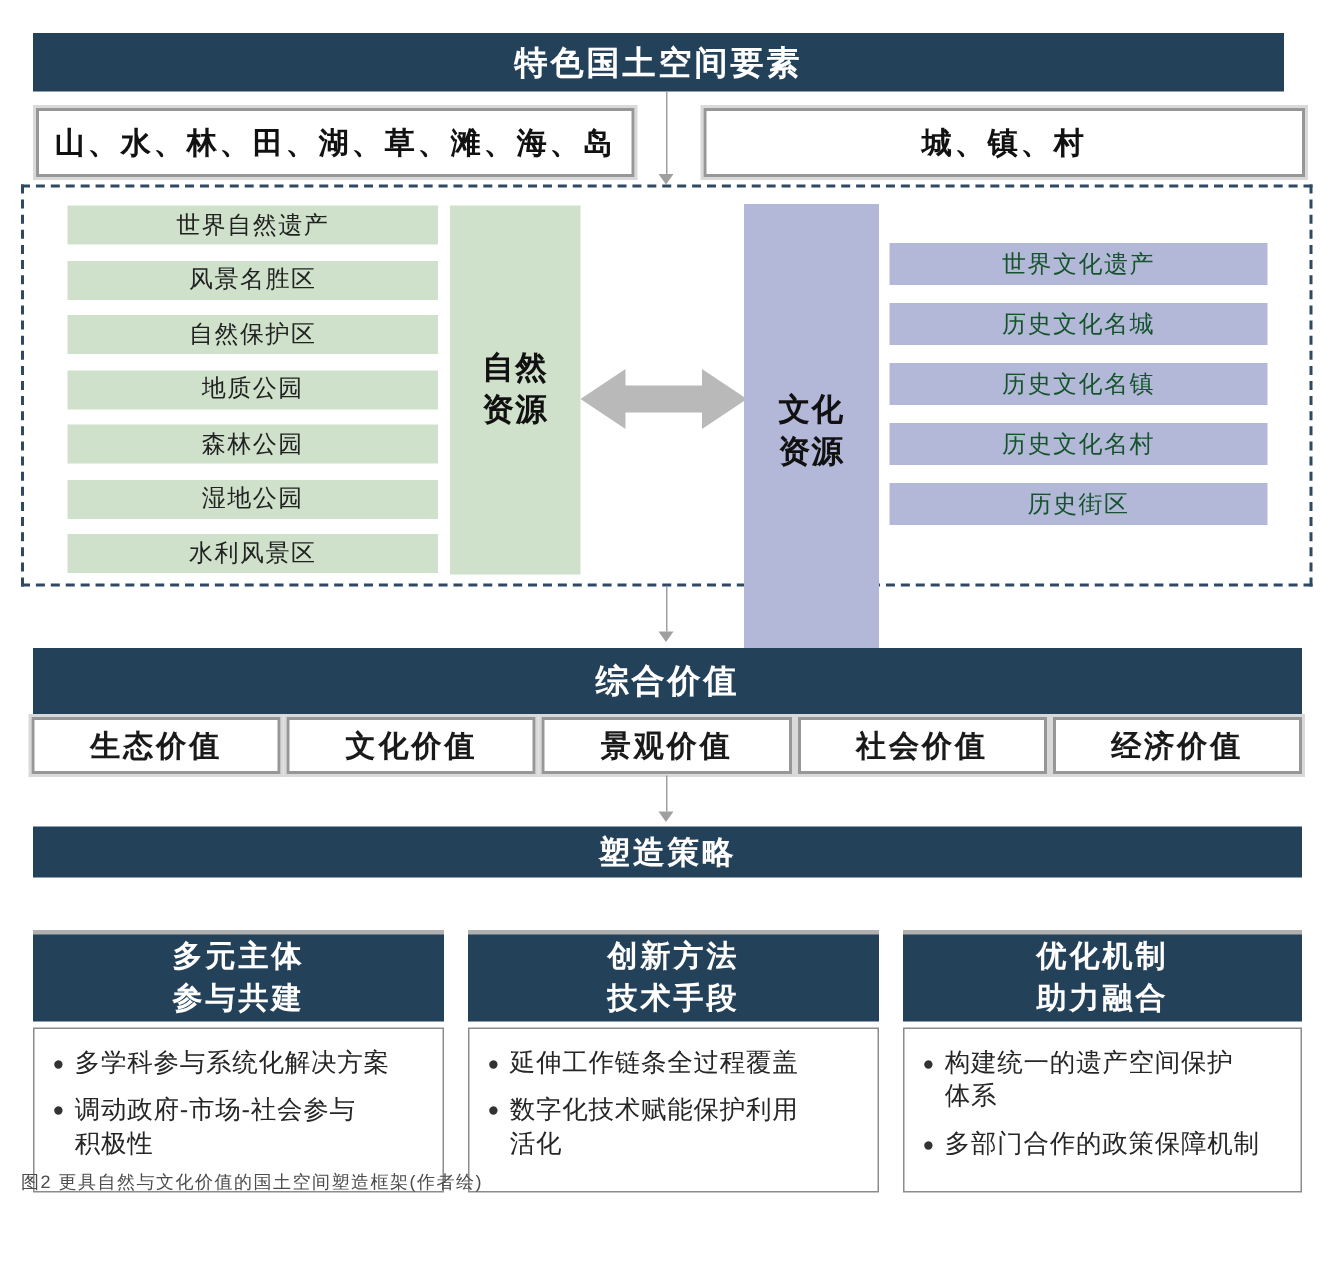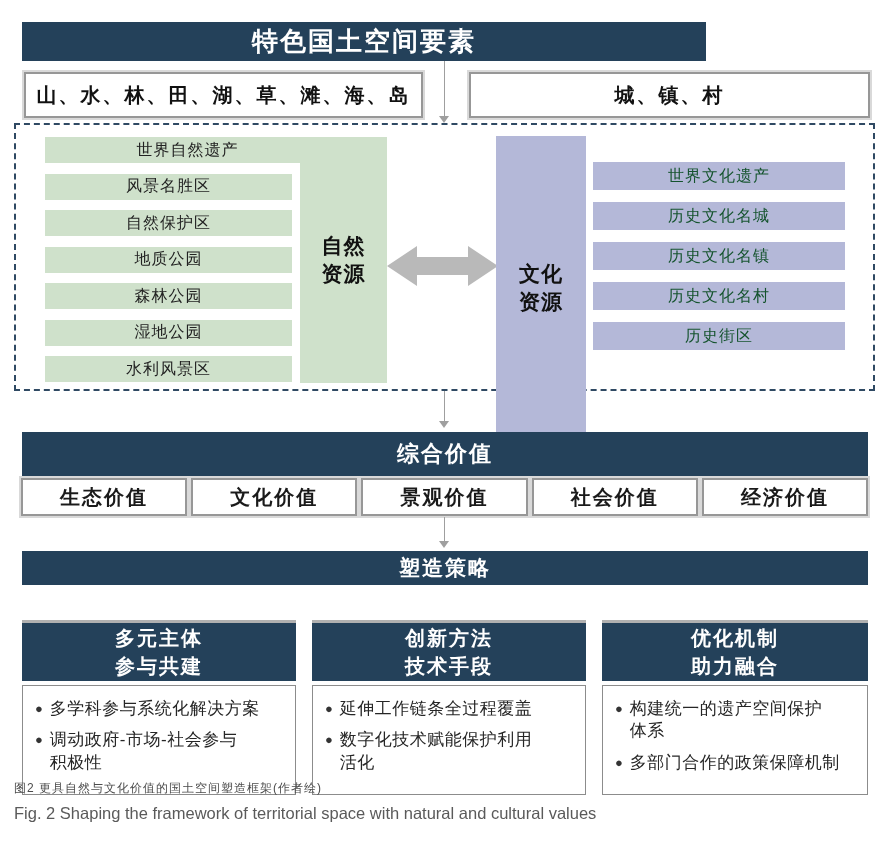--- a/index.html
+++ b/index.html
@@ -4,21 +4,21 @@
 <style>
   html,body{margin:0;padding:0;background:#ffffff;}
   #page{
     position:relative;width:890px;height:847px;background:#ffffff;overflow:hidden;
     font-family:"Liberation Sans","DejaVu Sans",sans-serif;color:#1a1a1a;
   }
   .navy-bar{
     position:absolute;background:#24415a;color:#ffffff;font-weight:bold;
     display:flex;align-items:center;justify-content:center;letter-spacing:2px;
   }
-  #h1{left:22px;top:22px;width:684px;height:39px;font-size:26px;}
+  #h1{left:22px;top:22px;width:834px;height:39px;font-size:22px;}
   #h2{left:22px;top:432px;width:846px;height:44px;font-size:22px;}
   #h3{left:22px;top:551px;width:846px;height:34px;font-size:21px;}
   .outlined-box{
     position:absolute;background:#ffffff;border:2px solid #979797;
     box-shadow:0 0 0 2px #d9d9d9;display:flex;align-items:center;justify-content:center;
     font-weight:bold;font-size:20px;color:#111111;letter-spacing:2px;
   }
   #elem-left{left:24px;top:72px;width:395px;height:42px;}
   #elem-right{left:469px;top:72px;width:397px;height:42px;text-align:right;}
   .varrow{position:absolute;width:1px;background:#9f9f9f;}
@@ -78,21 +78,21 @@
   <div id="h1" class="navy-bar">特色国土空间要素</div>
 
   <div class="varrow" style="left:444px;top:61px;height:55px;"></div>
   <div class="ahead" style="left:439px;top:116px;"></div>
 
   <div id="elem-left" class="outlined-box">山、水、林、田、湖、草、滩、海、岛</div>
   <div id="elem-right" class="outlined-box">城、镇、村</div>
 
   <div id="dashed-box"></div>
 
-  <div class="nat-item" style="top:137px;padding-left:19px;">世界自然遗产</div>
+  <div class="nat-item" style="top:137px;">世界自然遗产</div>
   <div class="nat-item" style="top:173.5px;">风景名胜区</div>
   <div class="nat-item" style="top:210px;">自然保护区</div>
   <div class="nat-item" style="top:246.5px;">地质公园</div>
   <div class="nat-item" style="top:283px;">森林公园</div>
   <div class="nat-item" style="top:319.5px;">湿地公园</div>
   <div class="nat-item" style="top:356px;">水利风景区</div>
 
   <div id="nat-box" class="center-box">自然
 资源</div>
 
@@ -168,16 +168,15 @@
 体系</span>
         </div>
       <div class="bullet">
           <span class="dot">●</span>
           <span class="txt">多部门合作的政策保障机制</span>
         </div>
     </div>
   </div>
 
   <div id="cap-zh">图2 更具自然与文化价值的国土空间塑造框架(作者绘)</div>
-  <div id="cap-en">Fig. 2  Shaping the framework of territorial space with natural and cultural values</div>
 
 
 </div>
 
 </body></html>

